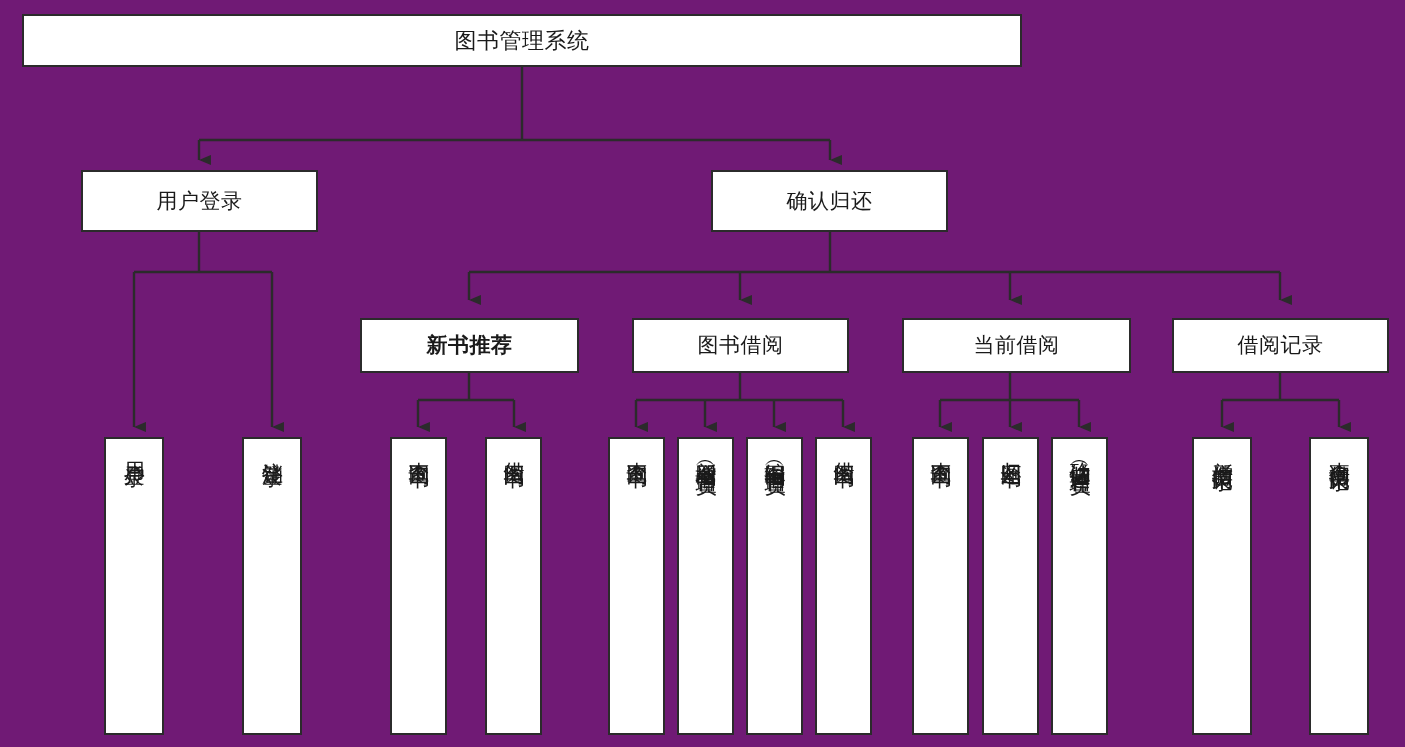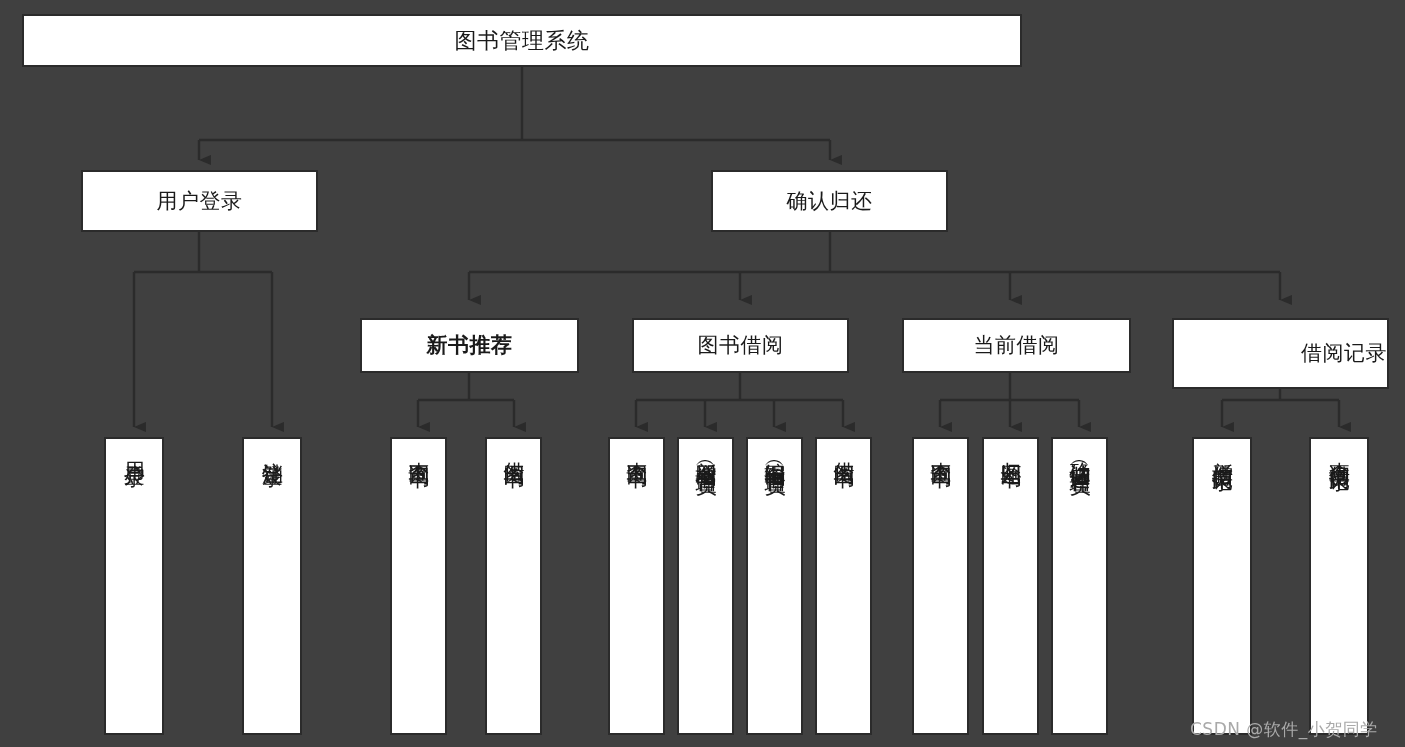--- a/index.html
+++ b/index.html
@@ -8,21 +8,21 @@
     padding: 0;
     background: #ffffff;
   }
   body {
     font-family: "DejaVu Sans", "Liberation Sans", sans-serif;
   }
   #canvas {
     position: relative;
     width: 1405px;
     height: 747px;
-    background: #404040;
+    background: #701a75;
     overflow: hidden;
   }
   #edges {
     position: absolute;
     left: 0;
     top: 0;
     width: 1405px;
     height: 747px;
   }
   .node {
@@ -135,21 +135,21 @@
 
   <div class="node horiz" style="left:360px; top:318px; width:219px; height:55px;font-weight:bold;">
     <span class="label">新书推荐</span>
   </div>
   <div class="node horiz" style="left:632px; top:318px; width:217px; height:55px;">
     <span class="label">图书借阅</span>
   </div>
   <div class="node horiz" style="left:902px; top:318px; width:229px; height:55px;">
     <span class="label">当前借阅</span>
   </div>
-  <div class="node horiz" style="left:1172px; top:318px; width:217px; height:71px;justify-content:flex-end;">
+  <div class="node horiz" style="left:1172px; top:318px; width:217px; height:55px;">
     <span class="label">借阅记录</span>
   </div>
 
   <div class="node vert" style="left:104px; top:437px; width:60px; height:298px;">
     <span class="label">用户登录</span>
   </div>
   <div class="node vert" style="left:242px; top:437px; width:60px; height:298px;">
     <span class="label">注销登录</span>
   </div>
 
@@ -183,15 +183,14 @@
     <span class="label">确认归还（管理员）</span>
   </div>
 
   <div class="node vert" style="left:1192px; top:437px; width:60px; height:298px;">
     <span class="label">新增借阅记录</span>
   </div>
   <div class="node vert" style="left:1309px; top:437px; width:60px; height:298px;">
     <span class="label">查询借阅记录</span>
   </div>
 
-  <div class="watermark" style="left:1190px; top:718px;">CSDN @软件_小贺同学</div>
 
 </div>
 
 </body></html>

